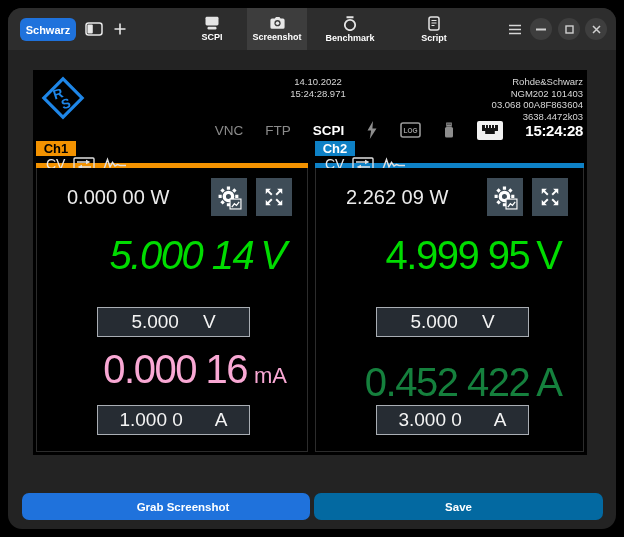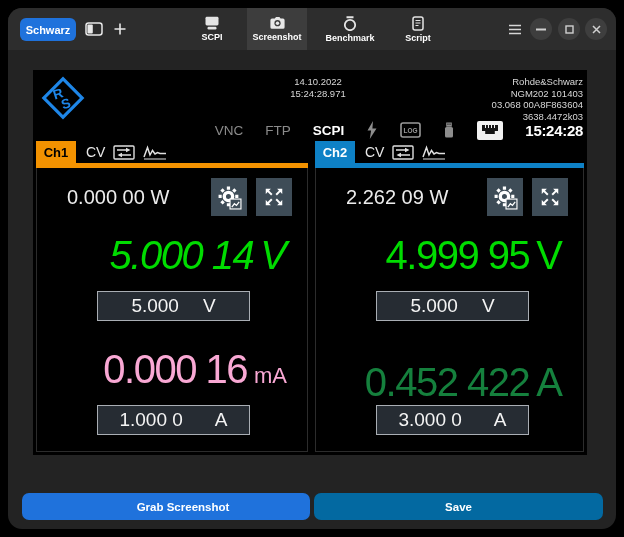--- a/index.html
+++ b/index.html
@@ -25,40 +25,40 @@
   .infoblock { position:absolute; right:4px; top:6px; text-align:right; color:#d8d8d8; font-size:9.5px; line-height:11.5px; }
   .statusrow { position:absolute; right:4px; top:49px; height:22px; display:flex; align-items:center; gap:22px; }
   .st-dim { color:#8b8b8b; font-size:13.5px; }
   .st-scpi { color:#fff; font-size:13.5px; font-weight:600; }
   .st-time { color:#fff; font-size:15px; font-weight:bold; letter-spacing:-0.3px; }
 
   
   .panel { position:absolute; top:71px; height:311px; }
   .panel.ch1 { left:3px; width:272px; }
   .panel.ch2 { left:282px; width:269px; }
-  .tabrow { height:22px; display:flex; align-items:stretch; }
+  .tabrow { height:22px; display:flex; align-items:stretch;flex-direction:column; }
   .chtab { width:40px; display:flex; align-items:center; justify-content:center; font-size:13px; font-weight:bold; }
   .mode { margin-left:10px; display:flex; align-items:center; gap:8px; color:#e8e8e8; font-size:14px; }
   .accentbar { height:5px; }
   .pbody { position:relative; height:284px; background:#000; border:1px solid #2c2c2c; border-top:none; }
 
   .powertxt { position:absolute; left:30px; top:18px; font-size:20px; color:#ececec; white-space:nowrap; }
   .sqbtn { position:absolute; top:10px; width:36px; height:38px; background:#3e4c57; display:flex; align-items:center; justify-content:center; cursor:pointer; }
   .gearbtn { right:60px; }
   .expandbtn { right:15px; }
 
   .reading { position:absolute; left:0; right:20px; text-align:right; font-size:40px; letter-spacing:-1.5px; white-space:nowrap; }
   .reading.voltage { top:64px; line-height:46px; }
   .reading.current { top:178px; line-height:46px; }
   .reading .unit { margin-left:7px; letter-spacing:0; }
   .reading .unit.unit-small { font-size:22px; }
 
   .setbox { position:absolute; left:60px; width:153px; height:30px; background:#262c33; border:1px solid #a9aeb4;
     display:flex; align-items:center; justify-content:center; color:#f4f4f4; font-size:19px; cursor:pointer; }
-  .setbox.vset { top:123px; gap:24px; }
+  .setbox.vset { top:139px; gap:24px; }
   .setbox.iset { top:237px; gap:32px; }
 
   
   .footer-btn { position:absolute; top:485px; height:27px; border-radius:7px; display:flex; align-items:center; justify-content:center;
     color:#fff; font-size:11.5px; font-weight:bold; cursor:pointer; }
   .grab { left:14px; width:288px;padding-left:34px; }
   .save { left:306px; width:289px; background:#0369a1; }
 
   svg { display:block; }
 </style>
@@ -107,21 +107,21 @@
       <div class="tab" style="left:310px; width:64px;">
         <span>
           <svg width="16" height="15" viewBox="0 0 16 15">
               <line x1="4.5" y1="1.2" x2="11.5" y2="1.2" stroke="#e4e4e4" stroke-width="2"></line>
               <circle cx="8" cy="9" r="5.2" fill="none" stroke="#e4e4e4" stroke-width="1.8"></circle>
             </svg>
         </span>
         <span class="lbl">Benchmark</span>
       </div>
 
-      <div class="tab" style="left:382px; width:56px;">
+      <div class="tab" style="left:398px; width:56px;">
         <span>
           <svg width="12" height="15" viewBox="0 0 12 15">
               <rect x="1" y="1" width="10" height="13" rx="2" fill="none" stroke="#e4e4e4" stroke-width="1.5"></rect>
               <path d="M3.5 4.5h5M3.5 7h5M3.5 9.5h3" stroke="#e4e4e4" stroke-width="1.1"></path>
             </svg>
         </span>
         <span class="lbl">Script</span>
       </div>
 
       <div class="menu-btn">

